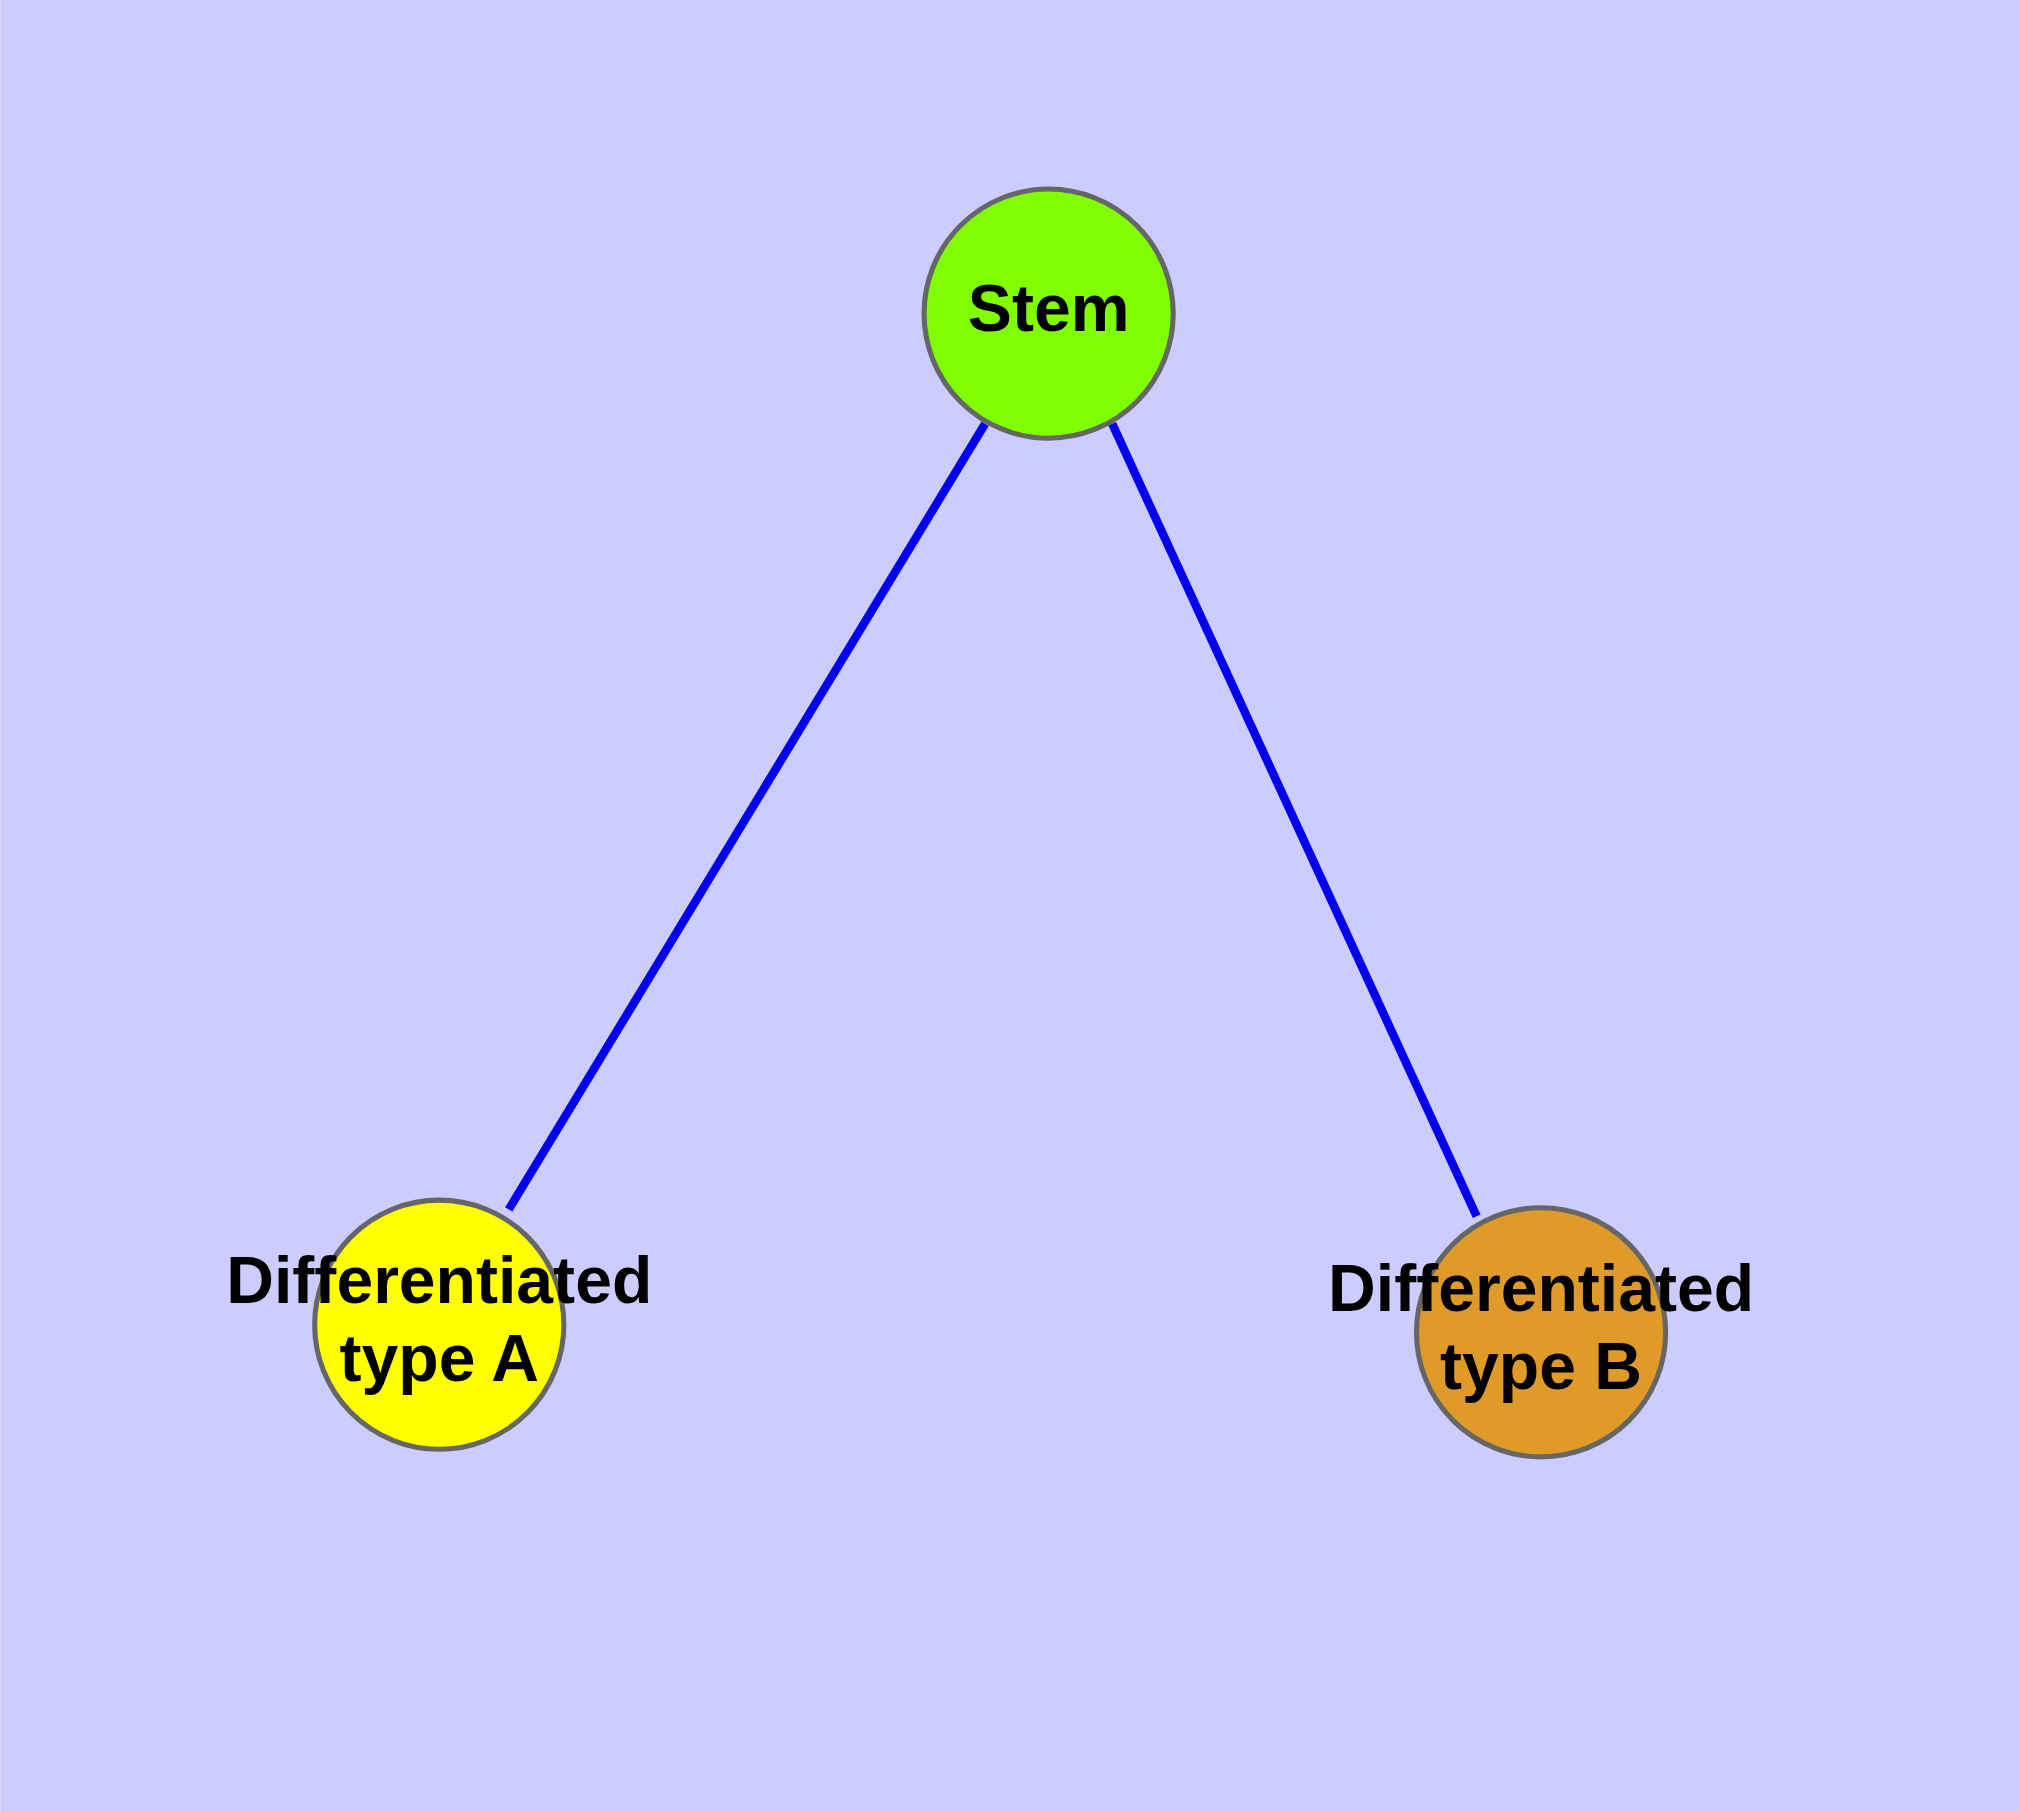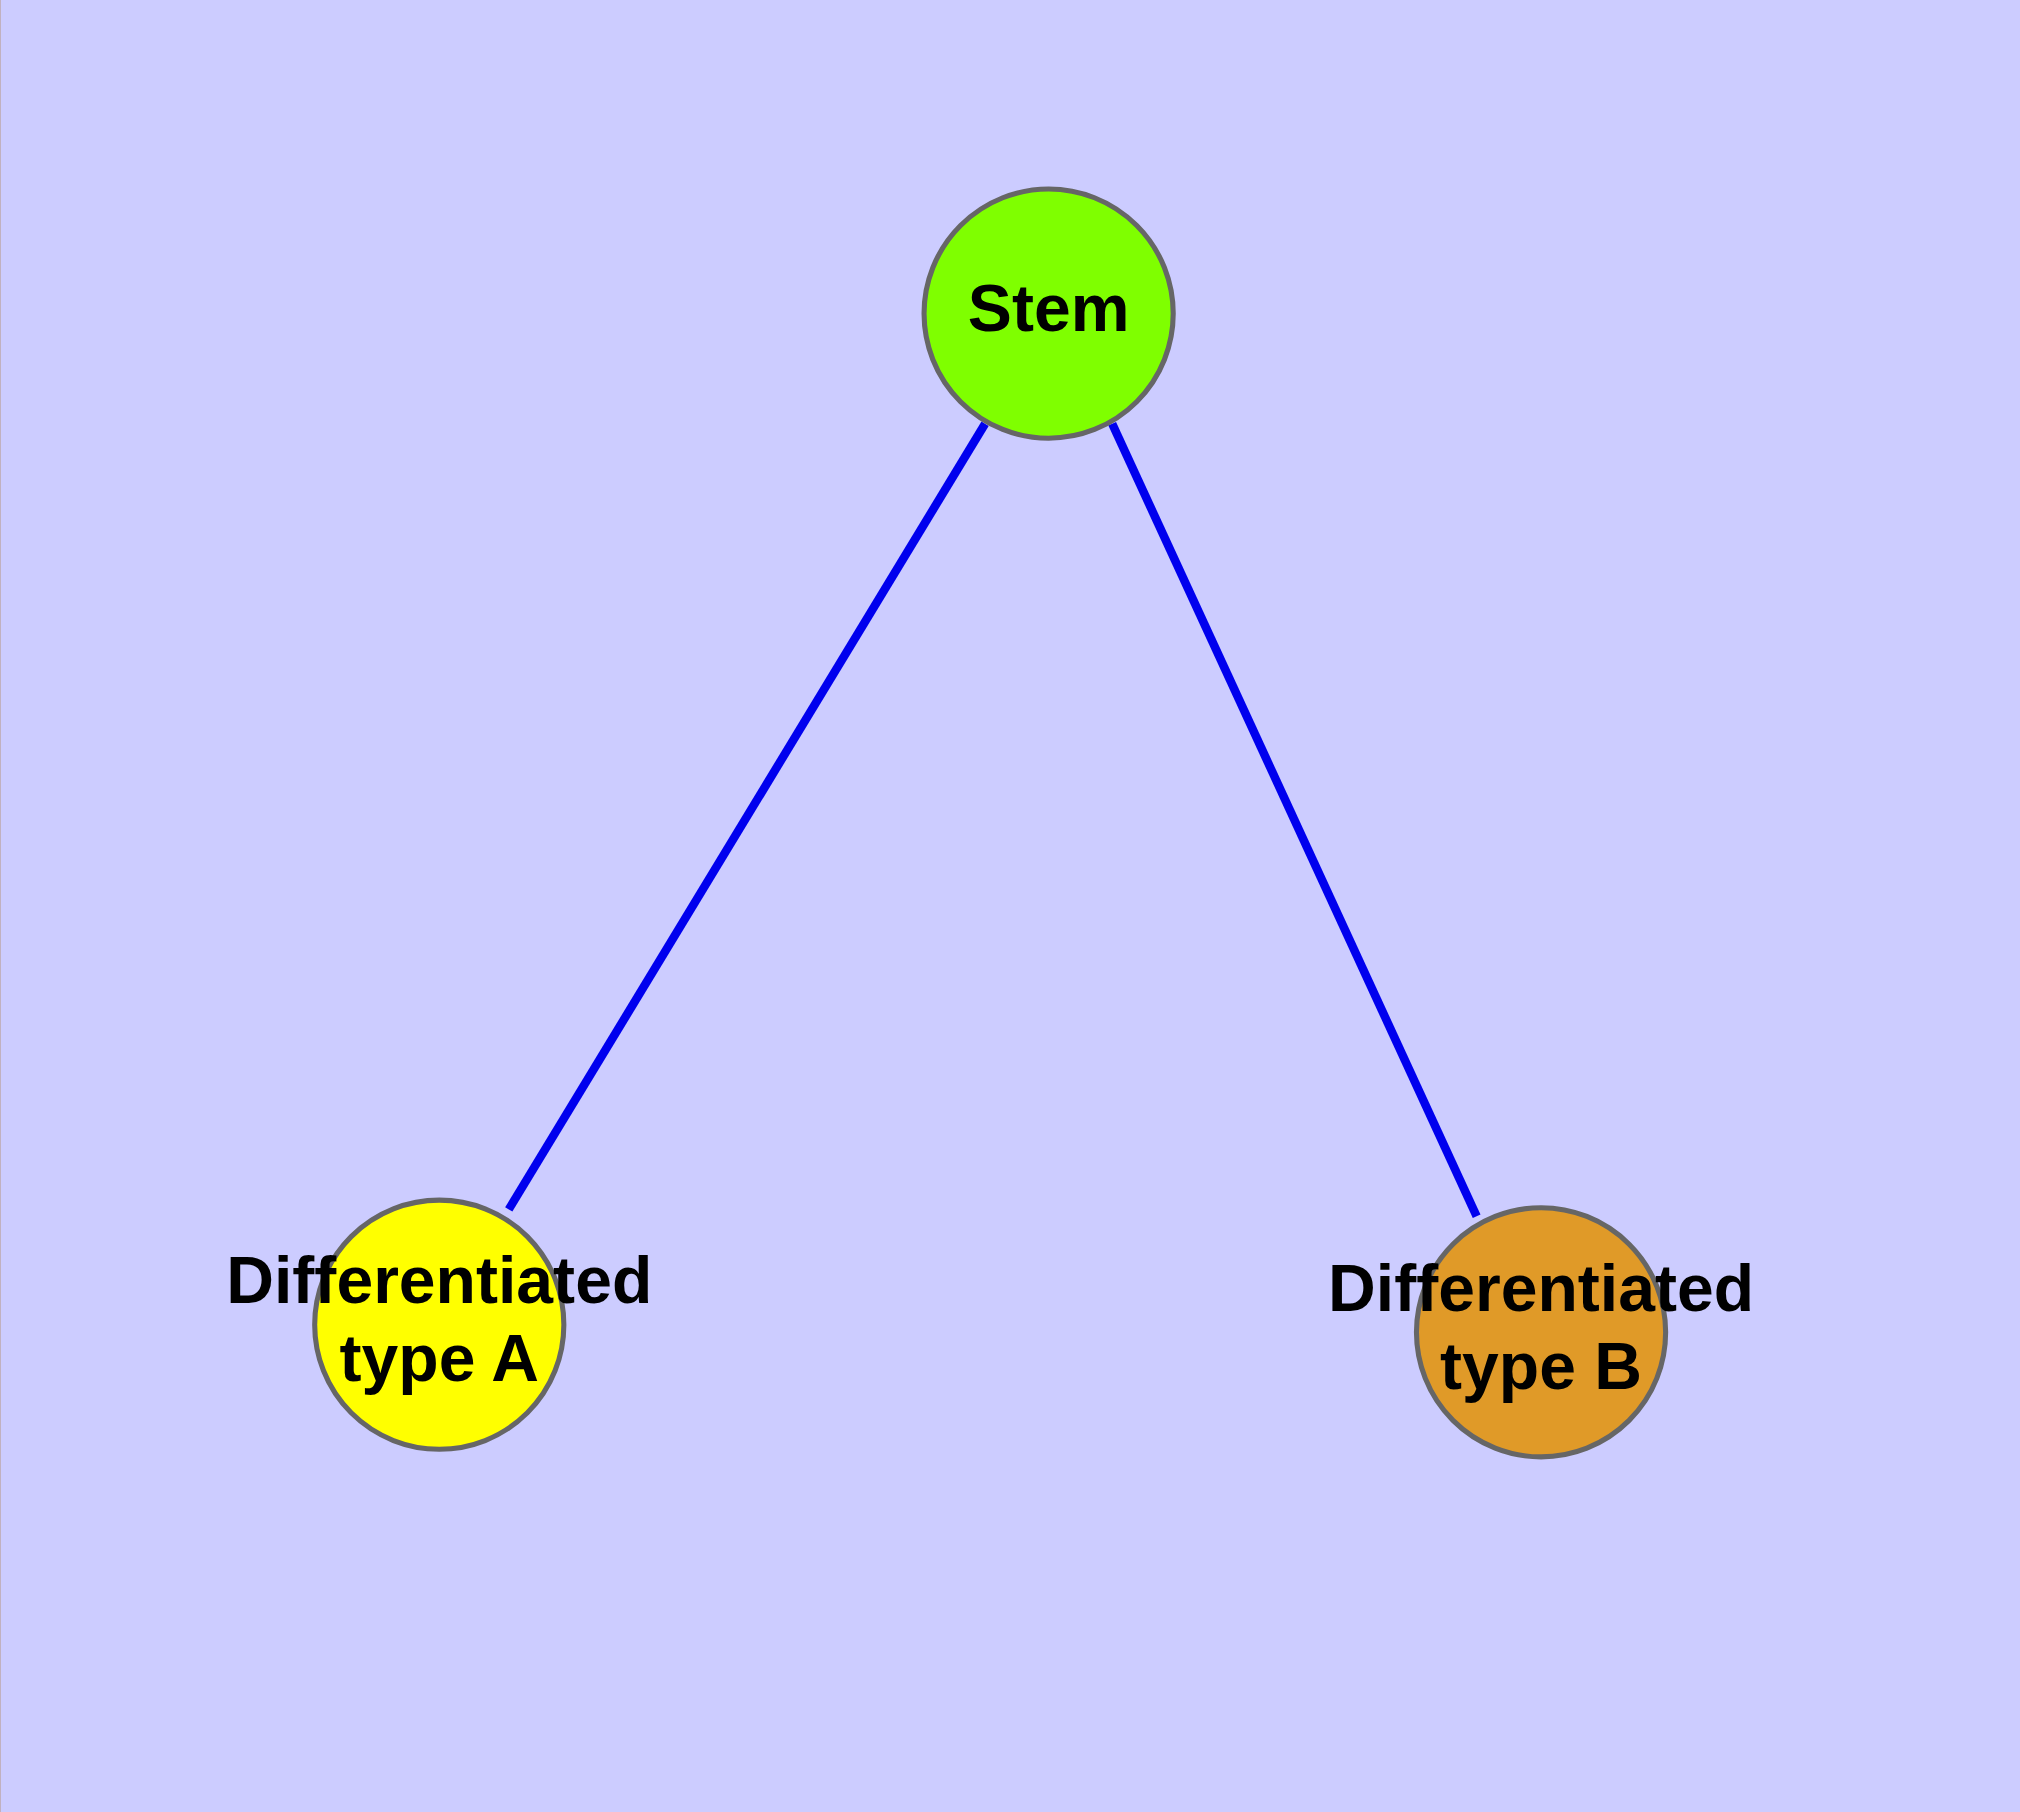--- a/index.html
+++ b/index.html
@@ -27,21 +27,21 @@
     font-family: "Liberation Sans", sans-serif;
     font-weight: bold;
     fill: #000000;
     text-anchor: middle;
     dominant-baseline: middle;
   }
 </style>
 </head>
 <body>
 
-<div id="stage" style="width: 2021px; height: 1812px; background: #a16207;">
+<div id="stage" style="width: 2021px; height: 1812px; background: #ffffff;">
   <svg id="graph-svg" viewBox="0 0 2384 2138" xmlns="http://www.w3.org/2000/svg" style="width: 2021px; height: 1812px;">
     <rect id="bg-rect" x="0" y="0" width="2384" height="2138" fill="#ccccff"></rect>
     <g id="edges-layer">
         <line x1="1162" y1="500" x2="600" y2="1427" stroke="#0000ee" stroke-width="10" stroke-linecap="butt"></line>
         <line x1="1312" y1="500" x2="1742" y2="1435" stroke="#0000ee" stroke-width="10" stroke-linecap="butt"></line>
       </g>
     <g id="nodes-layer">
         <circle cx="1237" cy="370" r="147" fill="#7fff00" stroke="#666666" stroke-width="6"></circle>
         <circle cx="518" cy="1563" r="147" fill="#ffff00" stroke="#666666" stroke-width="6"></circle>
         <circle cx="1818" cy="1572" r="147" fill="#e09a28" stroke="#666666" stroke-width="6"></circle>

